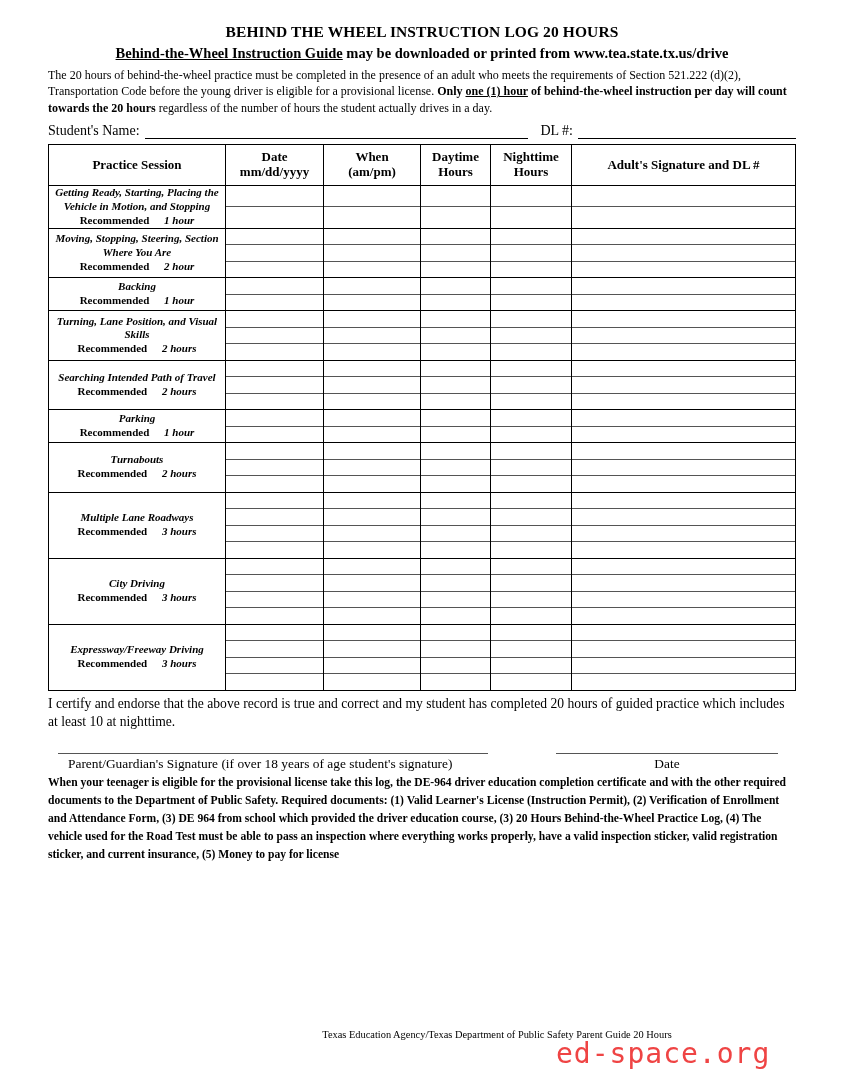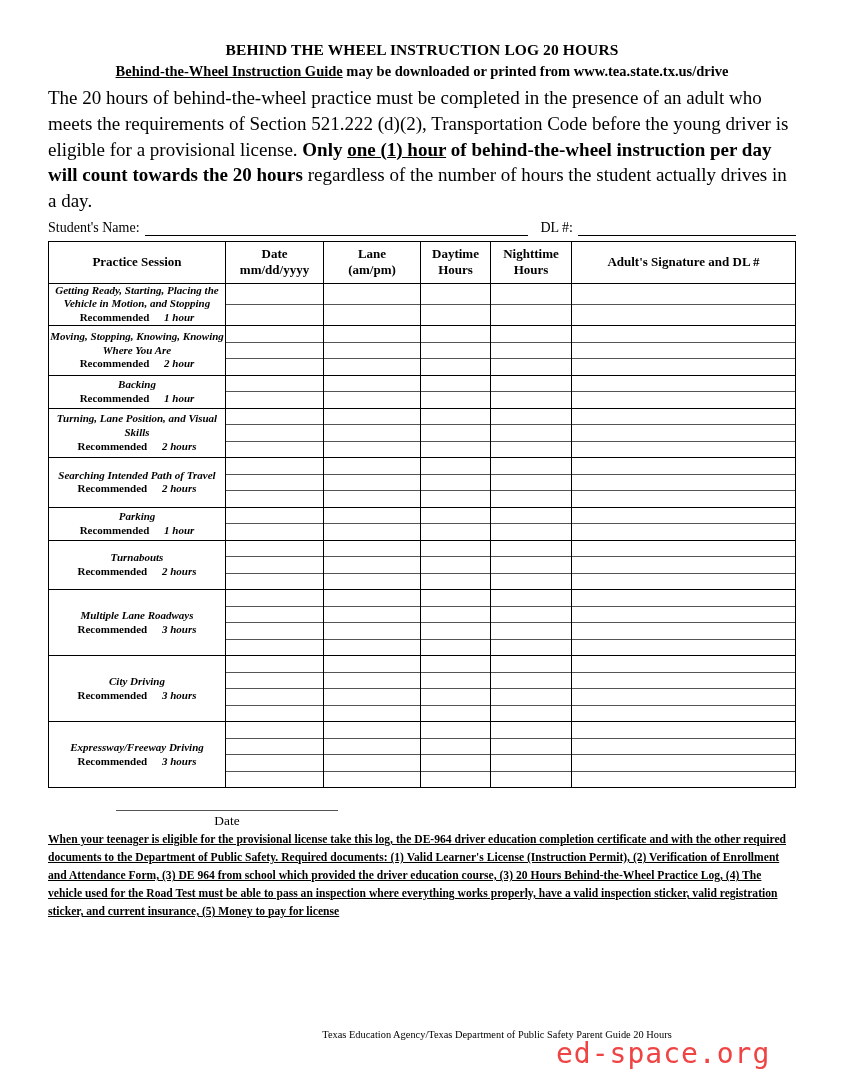--- a/index.html
+++ b/index.html
@@ -16,21 +16,21 @@
     font-family: "Liberation Serif", "DejaVu Serif", serif;
     color: #000000;
     overflow: hidden;
   }
 
   .page {
     position: absolute;
     left: 0; top: 0;
     width: 844px;
     height: 1092px;
-    padding: 40px 48px 0 48px;
+    padding: 22px 48px 0 48px;
   }
 
   
   .doc-title {
     text-align: center;
     font-weight: bold;
     font-size: 15.5px;
     letter-spacing: 0.1px;
     margin: 0 0 3px 0;
     line-height: 1.25;
@@ -39,21 +39,21 @@
     text-align: center;
     font-size: 14.5px;
     font-weight: bold;
     margin: 0 0 4px 0;
     line-height: 1.3;
   }
   .subtitle-line .guide {
     text-decoration: underline;
   }
   .intro {
-    font-size: 19px;
+    font-size: 12px;
     line-height: 1.35;
     margin: 0;
     text-align: left;
   }
   .intro .b { font-weight: bold; }
   .intro .bu { font-weight: bold; text-decoration: underline; }
 
   
   .name-row {
     display: flex;
@@ -154,21 +154,20 @@
   }
   .sig-col-left .sig-caption { text-align: left; padding-left: 10px; }
   .sig-col-right .sig-caption { text-align: center; }
 
   .fineprint {
     font-size: 11.6px;
     font-weight: bold;
     line-height: 1.55;
     margin-top: 2px;
     text-align: left;
-    text-decoration: underline;
   }
 
   .footer {
     position: absolute;
     left: 48px;
     right: 48px;
     top: 1029px;
     text-align: center;
     font-size: 10.4px;
     padding-left: 150px;
@@ -216,21 +215,21 @@
     </colgroup>
     <thead>
       <tr>
         <th>
           <span>Practice Session</span>
         </th>
         <th>
           <span>Date</span><br><span>mm/dd/yyyy</span>
         </th>
         <th>
-          <span>Lane</span><br><span>(am/pm)</span>
+          <span>When</span><br><span>(am/pm)</span>
         </th>
         <th>
           <span>Daytime</span><br><span>Hours</span>
         </th>
         <th>
           <span>Nighttime</span><br><span>Hours</span>
         </th>
         <th>
           <span>Adult's Signature and DL #</span>
         </th>
@@ -250,21 +249,21 @@
         </tr>
         <tr class="sub-last">
           <td class="cell"></td>
           <td class="cell"></td>
           <td class="cell"></td>
           <td class="cell"></td>
           <td class="cell"></td>
         </tr>
         <tr class="sub-first">
           <td class="session" rowspan="3">
-            <span class="name">Moving, Stopping, Knowing, Knowing Where You Are</span>
+            <span class="name">Moving, Stopping, Steering, Section Where You Are</span>
             <span class="rec"><span>Recommended </span><em>2 hour</em></span>
           </td>
           <td class="cell"></td>
           <td class="cell"></td>
           <td class="cell"></td>
           <td class="cell"></td>
           <td class="cell"></td>
         </tr>
         <tr class="sub-mid">
           <td class="cell"></td>
@@ -483,22 +482,27 @@
         <tr class="sub-last">
           <td class="cell"></td>
           <td class="cell"></td>
           <td class="cell"></td>
           <td class="cell"></td>
           <td class="cell"></td>
         </tr>
       </tbody>
   </table>
 
+  <p class="certify">I certify and endorse that the above record is true and correct and my student has completed 20 hours of guided practice which includes at least 10 at nighttime.</p>
 
   <div class="sig-block">
+    <div class="sig-col-left">
+      <div class="sig-line"></div>
+      <div class="sig-caption">Parent/Guardian's Signature (if over 18 years of age student's signature)</div>
+    </div>
     <div class="sig-col-right">
       <div class="sig-line"></div>
       <div class="sig-caption">Date</div>
     </div>
   </div>
 
   <p class="fineprint">When your teenager is eligible for the provisional license take this log, the DE-964 driver education completion certificate and with the other required documents to the Department of Public Safety.  Required documents:  (1) Valid Learner's License (Instruction Permit), (2) Verification of Enrollment and Attendance Form, (3) DE 964 from school which provided the driver education course, (3) 20 Hours Behind-the-Wheel Practice Log, (4) The vehicle used for the Road Test must be able to pass an inspection where everything works properly, have a valid inspection sticker, valid registration sticker, and current insurance, (5) Money to pay for license</p>
 
 </div>
 

